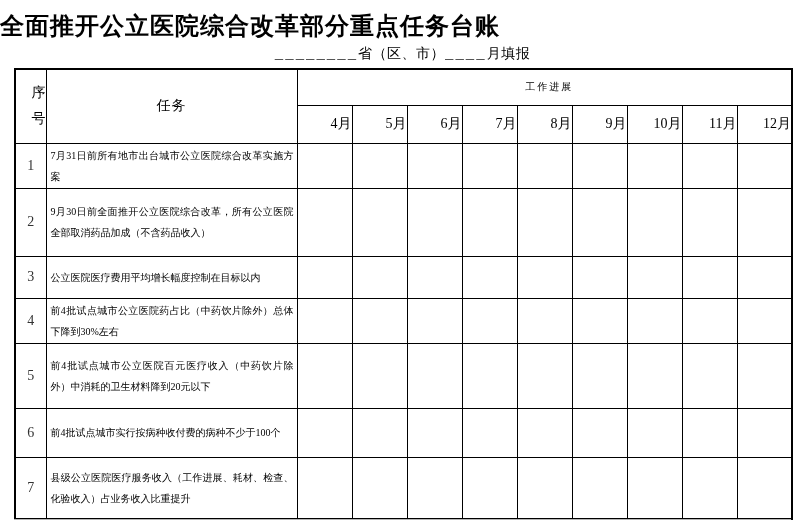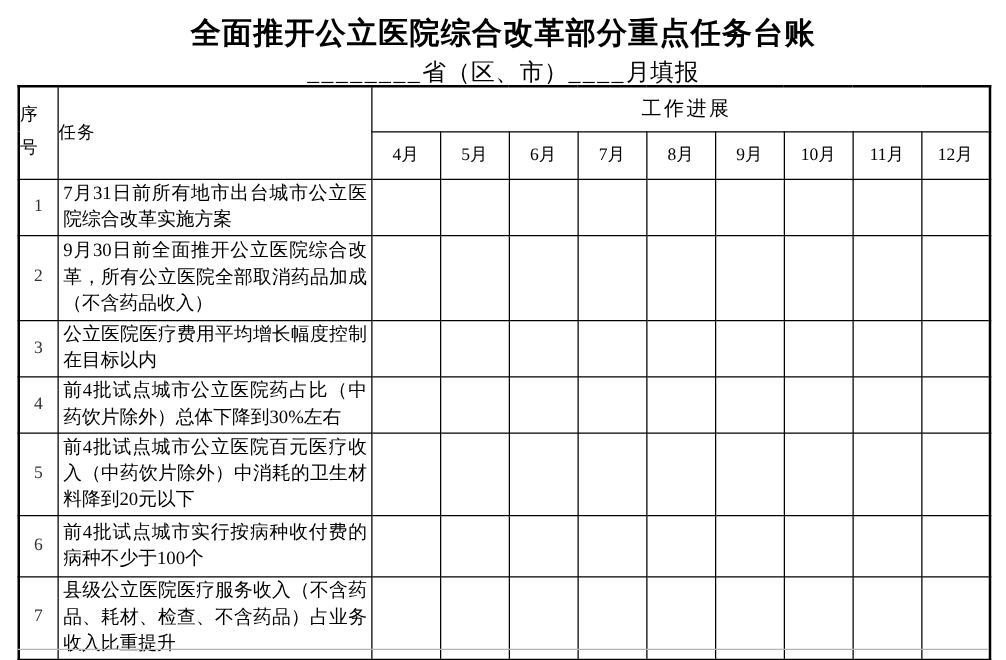--- a/index.html
+++ b/index.html
@@ -5,55 +5,55 @@
   * { margin:0; padding:0; box-sizing:border-box; }
   html,body { background:#ffffff; }
   body {
     width:805px; height:528px;
     position:relative; overflow:hidden;
     font-family:"Liberation Serif", serif;
     color:#000;
   }
   .title {
     position:absolute; top:10px; left:0; width:100%;
-    text-align:center;
     font-size:24px; font-weight:bold; letter-spacing:1px;
   }
   .subtitle {
     position:absolute; top:45px; left:0; width:100%;
     text-align:center;
-    font-size:19px; letter-spacing:0.5px;
+    font-size:14px; letter-spacing:0.5px;
     white-space:nowrap;
+    font-family:Liberation Mono, monospace;
   }
   .subtitle .blank { letter-spacing:2px; }
   table.ledger {
     position:absolute; left:14px; top:68px;
     width:777px;
     border-collapse:collapse; table-layout:fixed;
     border:2px solid #000;
   }
   table.ledger th, table.ledger td {
     border:1px solid #000;
     font-weight:normal;
     vertical-align:middle;
     overflow:hidden;
   }
-  th.progress-head { font-size:16px; letter-spacing:2px; text-align:center;padding-left:10px; }
-  th.month-head    { font-size:14px; text-align:center; }
-  th.seq-head      { font-size:14px; text-align:left; }
-  th.task-head     { font-size:14px; text-align:left; letter-spacing:1px; }
+  th.progress-head { font-size:10px; letter-spacing:2px; text-align:center;padding-left:10px; }
+  th.month-head    { font-size:14px; text-align:right; }
+  th.seq-head      { font-size:14px; text-align:right; }
+  th.task-head     { font-size:14px; text-align:center; letter-spacing:1px; }
   .seq-head-inner {
     display:inline-block; width:15px;
     word-break:break-all; line-height:26px;
   }
   td.seq-cell {
     text-align:center; font-size:14px; color:#333;
   }
   td.task-cell {
-    font-size:15px; line-height:21px;
+    font-size:10px; line-height:21px;
     padding:1px 3px 1px 4px;
     text-align:justify; text-align-last:left;
   }
   td.progress-cell { background:#fff; }
   .page-break-line {
     position:absolute; left:14px; top:519px; width:777px;
     border-top:1px solid #b5b5b5;
   }
 </style>
 </head>
@@ -171,21 +171,21 @@
         <td class="progress-cell"></td>
         <td class="progress-cell"></td>
         <td class="progress-cell"></td>
         <td class="progress-cell"></td>
         <td class="progress-cell"></td>
         <td class="progress-cell"></td>
         <td class="progress-cell"></td>
       </tr>
       <tr style="height:62px">
         <td class="seq-cell">7</td>
-        <td class="task-cell">县级公立医院医疗服务收入（不含药品、耗材、检查、不含药品）占业务收入比重提升</td>
+        <td class="task-cell">县级公立医院医疗服务收入（工作进展、耗材、检查、化验收入）占业务收入比重提升</td>
         <td class="progress-cell"></td>
         <td class="progress-cell"></td>
         <td class="progress-cell"></td>
         <td class="progress-cell"></td>
         <td class="progress-cell"></td>
         <td class="progress-cell"></td>
         <td class="progress-cell"></td>
         <td class="progress-cell"></td>
         <td class="progress-cell"></td>
       </tr>

